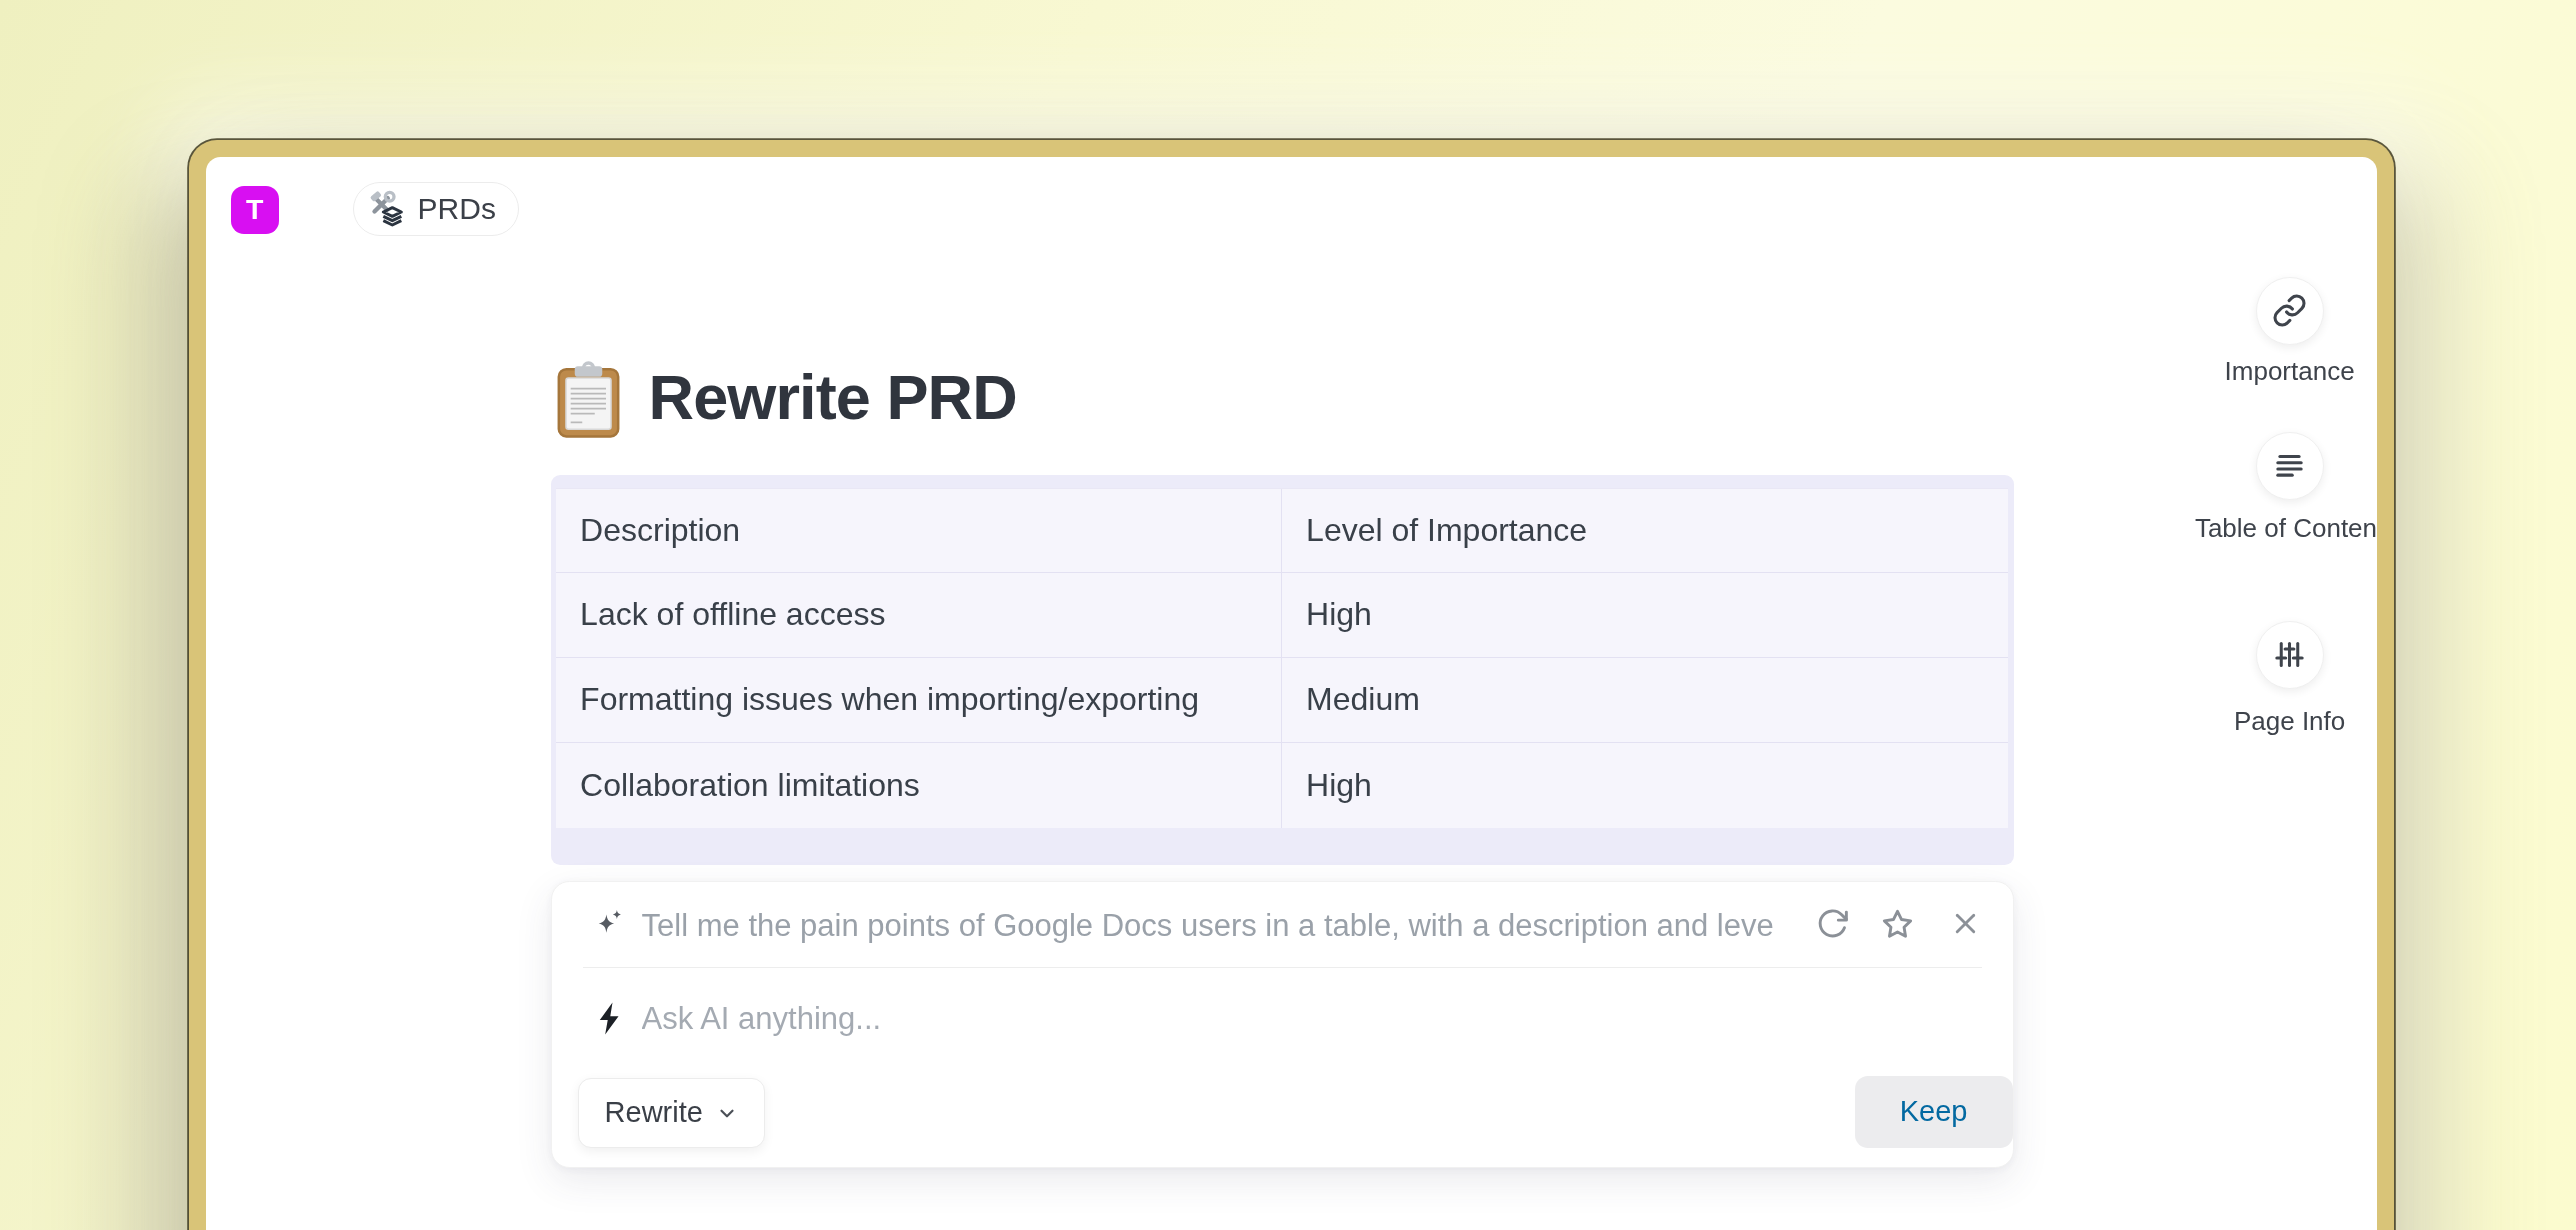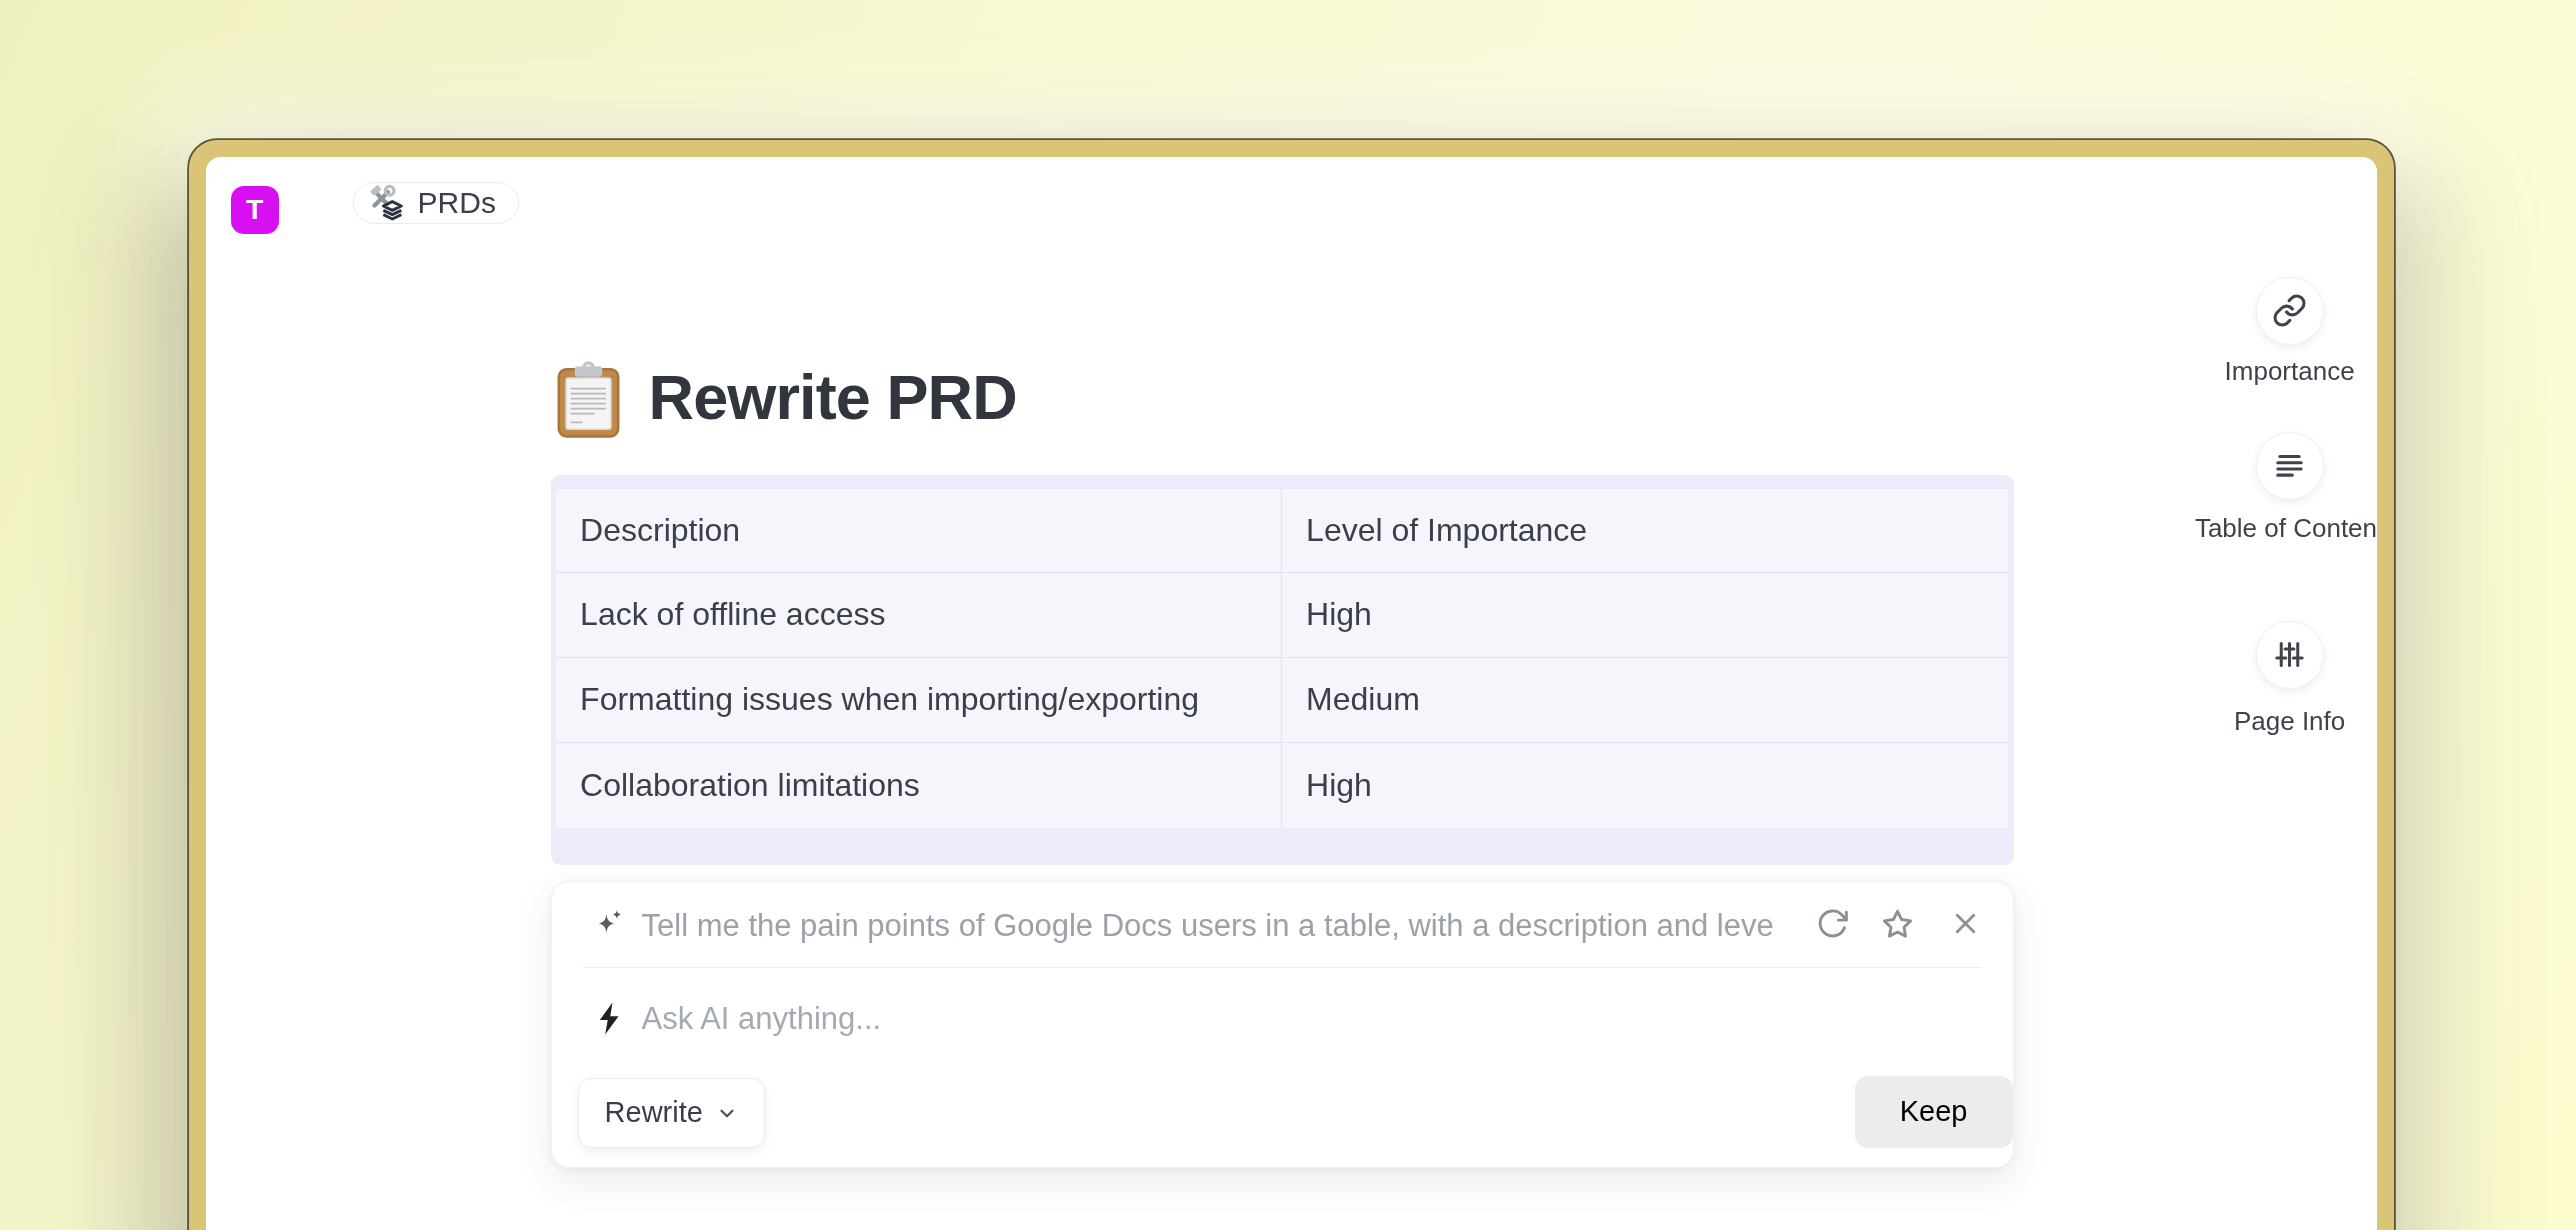--- a/index.html
+++ b/index.html
@@ -29,21 +29,21 @@
   }
 
   
   .avatar {
     position:absolute; left:25px; top:29px; width:48px; height:48px;
     background:#d80ff2; border-radius:13px;
     display:flex; align-items:center; justify-content:center;
     color:#fff; font-size:28.5px; font-weight:700;
   }
   .breadcrumb-pill {
-    position:absolute; left:147px; top:25px; height:42px;
+    position:absolute; left:147px; top:25px; height:54px;
     display:flex; align-items:center; gap:11px;
     padding:0 22px 0 13px;
     background:#fff; border:1.8px solid #ececec; border-radius:28px;
     font-size:30px; color:#3b4048;
   }
   .topbar-actions { position:absolute; right:0; top:0; height:107px; }
   .icon-btn {
     position:absolute; width:42px; height:42px; top:31px;
     color:#4b5057; display:flex; align-items:center; justify-content:center;
     cursor:pointer;
@@ -104,21 +104,21 @@
     position:absolute; left:26px; top:196px; height:70px;
     display:flex; align-items:center; gap:13px; padding:0 26px;
     background:#fff; border:1.8px solid #ececec; border-radius:13px;
     box-shadow:0 3.7px 11px rgba(0,0,0,.06);
     font-size:29px; color:#3a3f47; cursor:pointer;
   }
   .keep-btn {
     position:absolute; left:1303px; top:194px; width:158px; height:72px;
     display:flex; align-items:center; justify-content:center;
     background:#ececee; border-radius:13px;
-    font-size:29px; color:#000000; cursor:pointer;
+    font-size:29px; color:#0369a1; cursor:pointer;
   }
 
   
   .rail { position:absolute; left:1983px; top:120px; width:202px; }
   .rail-circle {
     position:absolute; left:67px; width:68px; height:68px;
     background:#fff; border:1.8px solid #f0f0f0; border-radius:50%;
     box-shadow:0 2.8px 9.2px rgba(0,0,0,.07);
     display:flex; align-items:center; justify-content:center;
     color:#3f444c; cursor:pointer;

